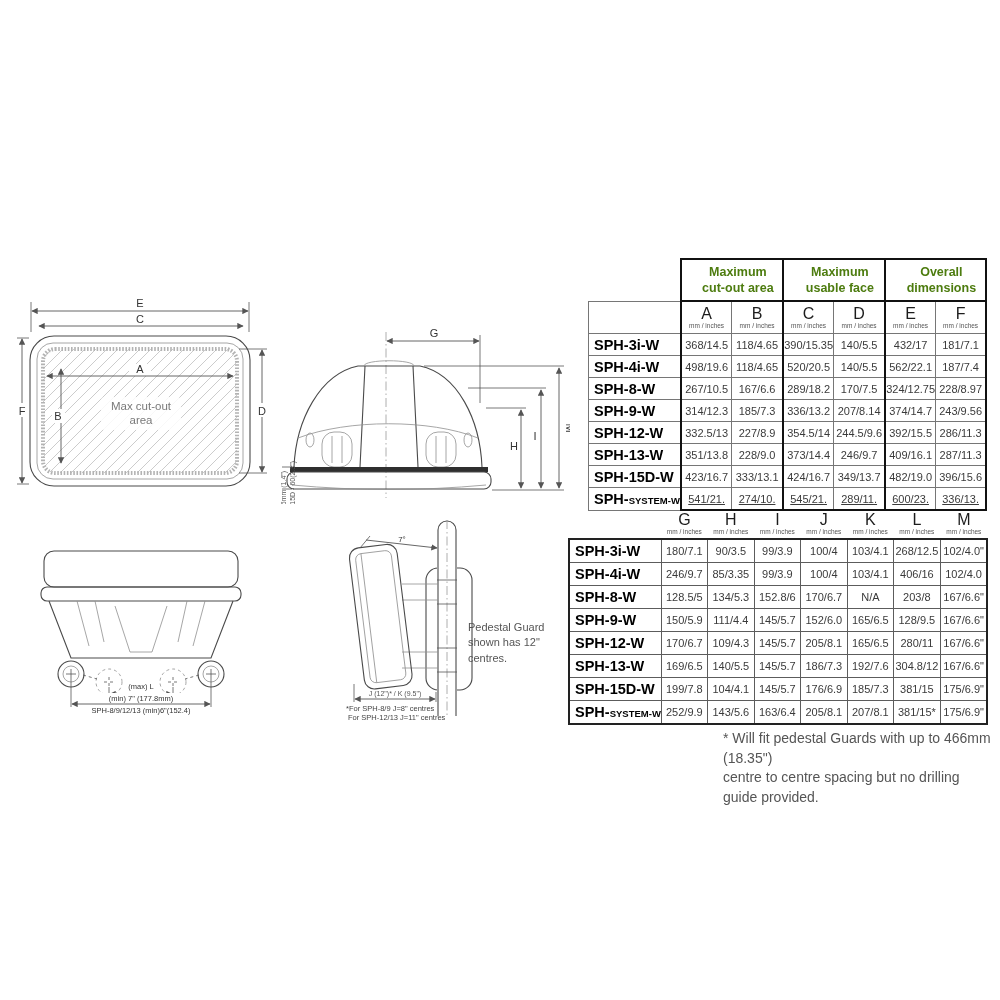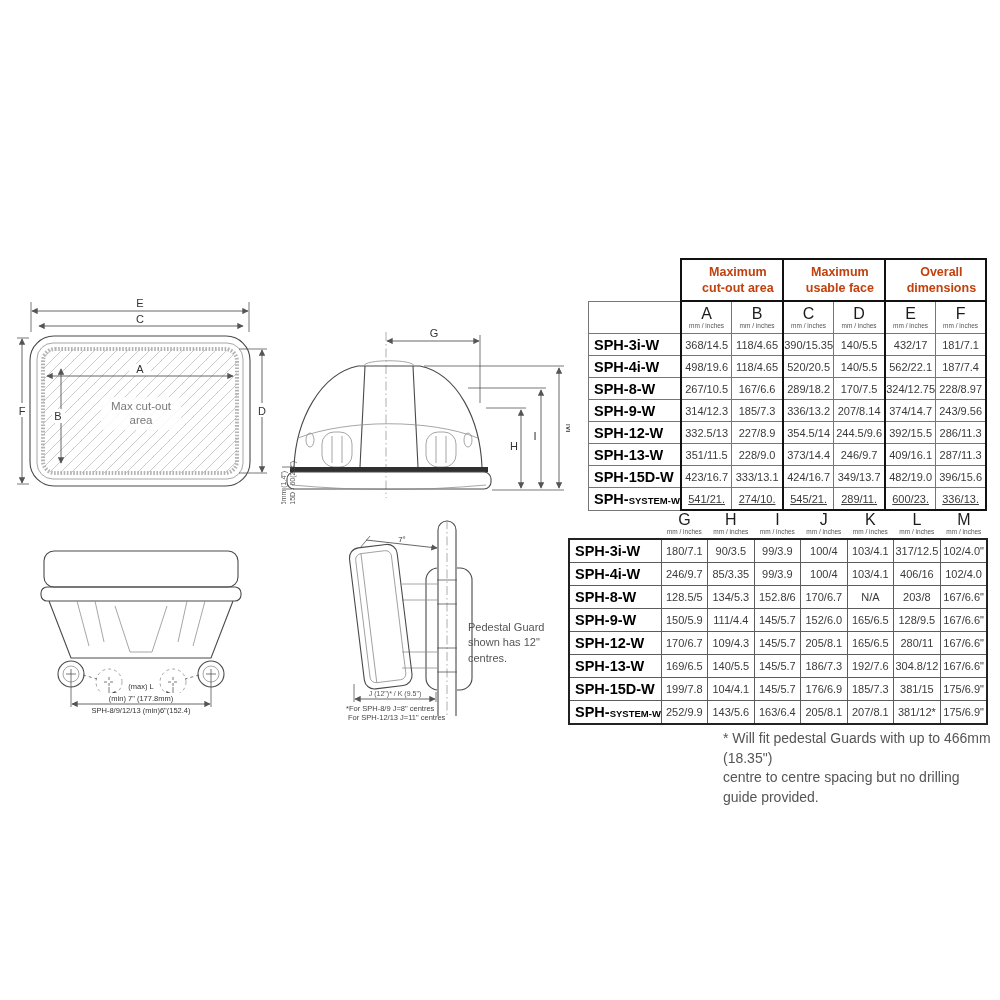--- a/index.html
+++ b/index.html
@@ -8,21 +8,21 @@
     font-family:"Liberation Sans",sans-serif;color:#222;overflow:hidden;
   }
   .abs{position:absolute;}
 
   
   table{border-collapse:collapse;table-layout:fixed;}
   .t1{left:588px;top:258px;}
   .t1 th,.t1 td{border:1px solid #767676;padding:0;text-align:center;height:21px;
     font-size:11px;font-weight:normal;color:#3a3a3a;overflow:hidden;white-space:nowrap;}
   .t1 .grp-row td.blank{border:none;background:#fff;}
-  .t1 th.grp{border:2px solid #111;font-size:12.5px;font-weight:bold;color:#c2410c;height:40px;line-height:1.3;padding-left:12px;}
+  .t1 th.grp{border:2px solid #111;font-size:12.5px;font-weight:bold;color:#4d7c0f;height:40px;line-height:1.3;padding-left:12px;}
   .t1 .col-row th{height:31px;vertical-align:middle;}
   .t2{left:568px;top:505px;}
   .t2 thead th{border:none;height:29px;vertical-align:bottom;padding-bottom:3px;font-weight:normal;}
   .t2 tbody{border:2px solid #222;}
   .t2 tbody th,.t2 tbody td{border:1px solid #5c5c5c;padding:0;height:22px;text-align:center;
     font-size:11px;font-weight:normal;color:#3a3a3a;white-space:nowrap;overflow:hidden;}
   th.model{text-align:left !important;padding-left:5px !important;font-size:14.5px !important;
     font-weight:bold !important;color:#000 !important;}
   .sysmall{font-size:9.5px;font-weight:bold;}
   .let{display:block;font-size:16px;color:#1c1c1c;line-height:1;}
@@ -316,21 +316,21 @@
         <th class="model">SPH-12-W</th>
         <td class="val gb-l">332.5/13</td>
         <td class="val">227/8.9</td>
         <td class="val gb-l">354.5/14</td>
         <td class="val">244.5/9.6</td>
         <td class="val gb-l">392/15.5</td>
         <td class="val gb-r">286/11.3</td>
       </tr>
       <tr>
         <th class="model">SPH-13-W</th>
-        <td class="val gb-l">351/11.5</td>
+        <td class="val gb-l">351/13.8</td>
         <td class="val">228/9.0</td>
         <td class="val gb-l">373/14.4</td>
         <td class="val">246/9.7</td>
         <td class="val gb-l">409/16.1</td>
         <td class="val gb-r">287/11.3</td>
       </tr>
       <tr>
         <th class="model">SPH-15D-W</th>
         <td class="val gb-l">423/16.7</td>
         <td class="val">333/13.1</td>
@@ -396,21 +396,21 @@
       </tr>
     </thead>
   <tbody>
       <tr>
         <th class="model">SPH-3i-W</th>
         <td class="val">180/7.1</td>
         <td class="val">90/3.5</td>
         <td class="val">99/3.9</td>
         <td class="val">100/4</td>
         <td class="val">103/4.1</td>
-        <td class="val">317/12.5</td>
+        <td class="val">268/12.5</td>
         <td class="val">102/4.0"</td>
       </tr>
       <tr>
         <th class="model">SPH-4i-W</th>
         <td class="val">246/9.7</td>
         <td class="val">85/3.35</td>
         <td class="val">99/3.9</td>
         <td class="val">100/4</td>
         <td class="val">103/4.1</td>
         <td class="val">406/16</td>
@@ -466,21 +466,21 @@
         <td class="val">381/15</td>
         <td class="val">175/6.9"</td>
       </tr>
       <tr>
         <th class="model">SPH-<span class="sysmall">SYSTEM-W</span></th>
         <td class="val">252/9.9</td>
         <td class="val">143/5.6</td>
         <td class="val">163/6.4</td>
         <td class="val">205/8.1</td>
         <td class="val">207/8.1</td>
-        <td class="val">381/12*</td>
+        <td class="val">381/15*</td>
         <td class="val">175/6.9"</td>
       </tr>
     </tbody>
 </table>
 
 <div class="abs footnote">
   <div>* Will fit pedestal Guards with up to 466mm (18.35")</div>
   <div>centre to centre spacing but no drilling guide provided.</div>
 </div>
 

